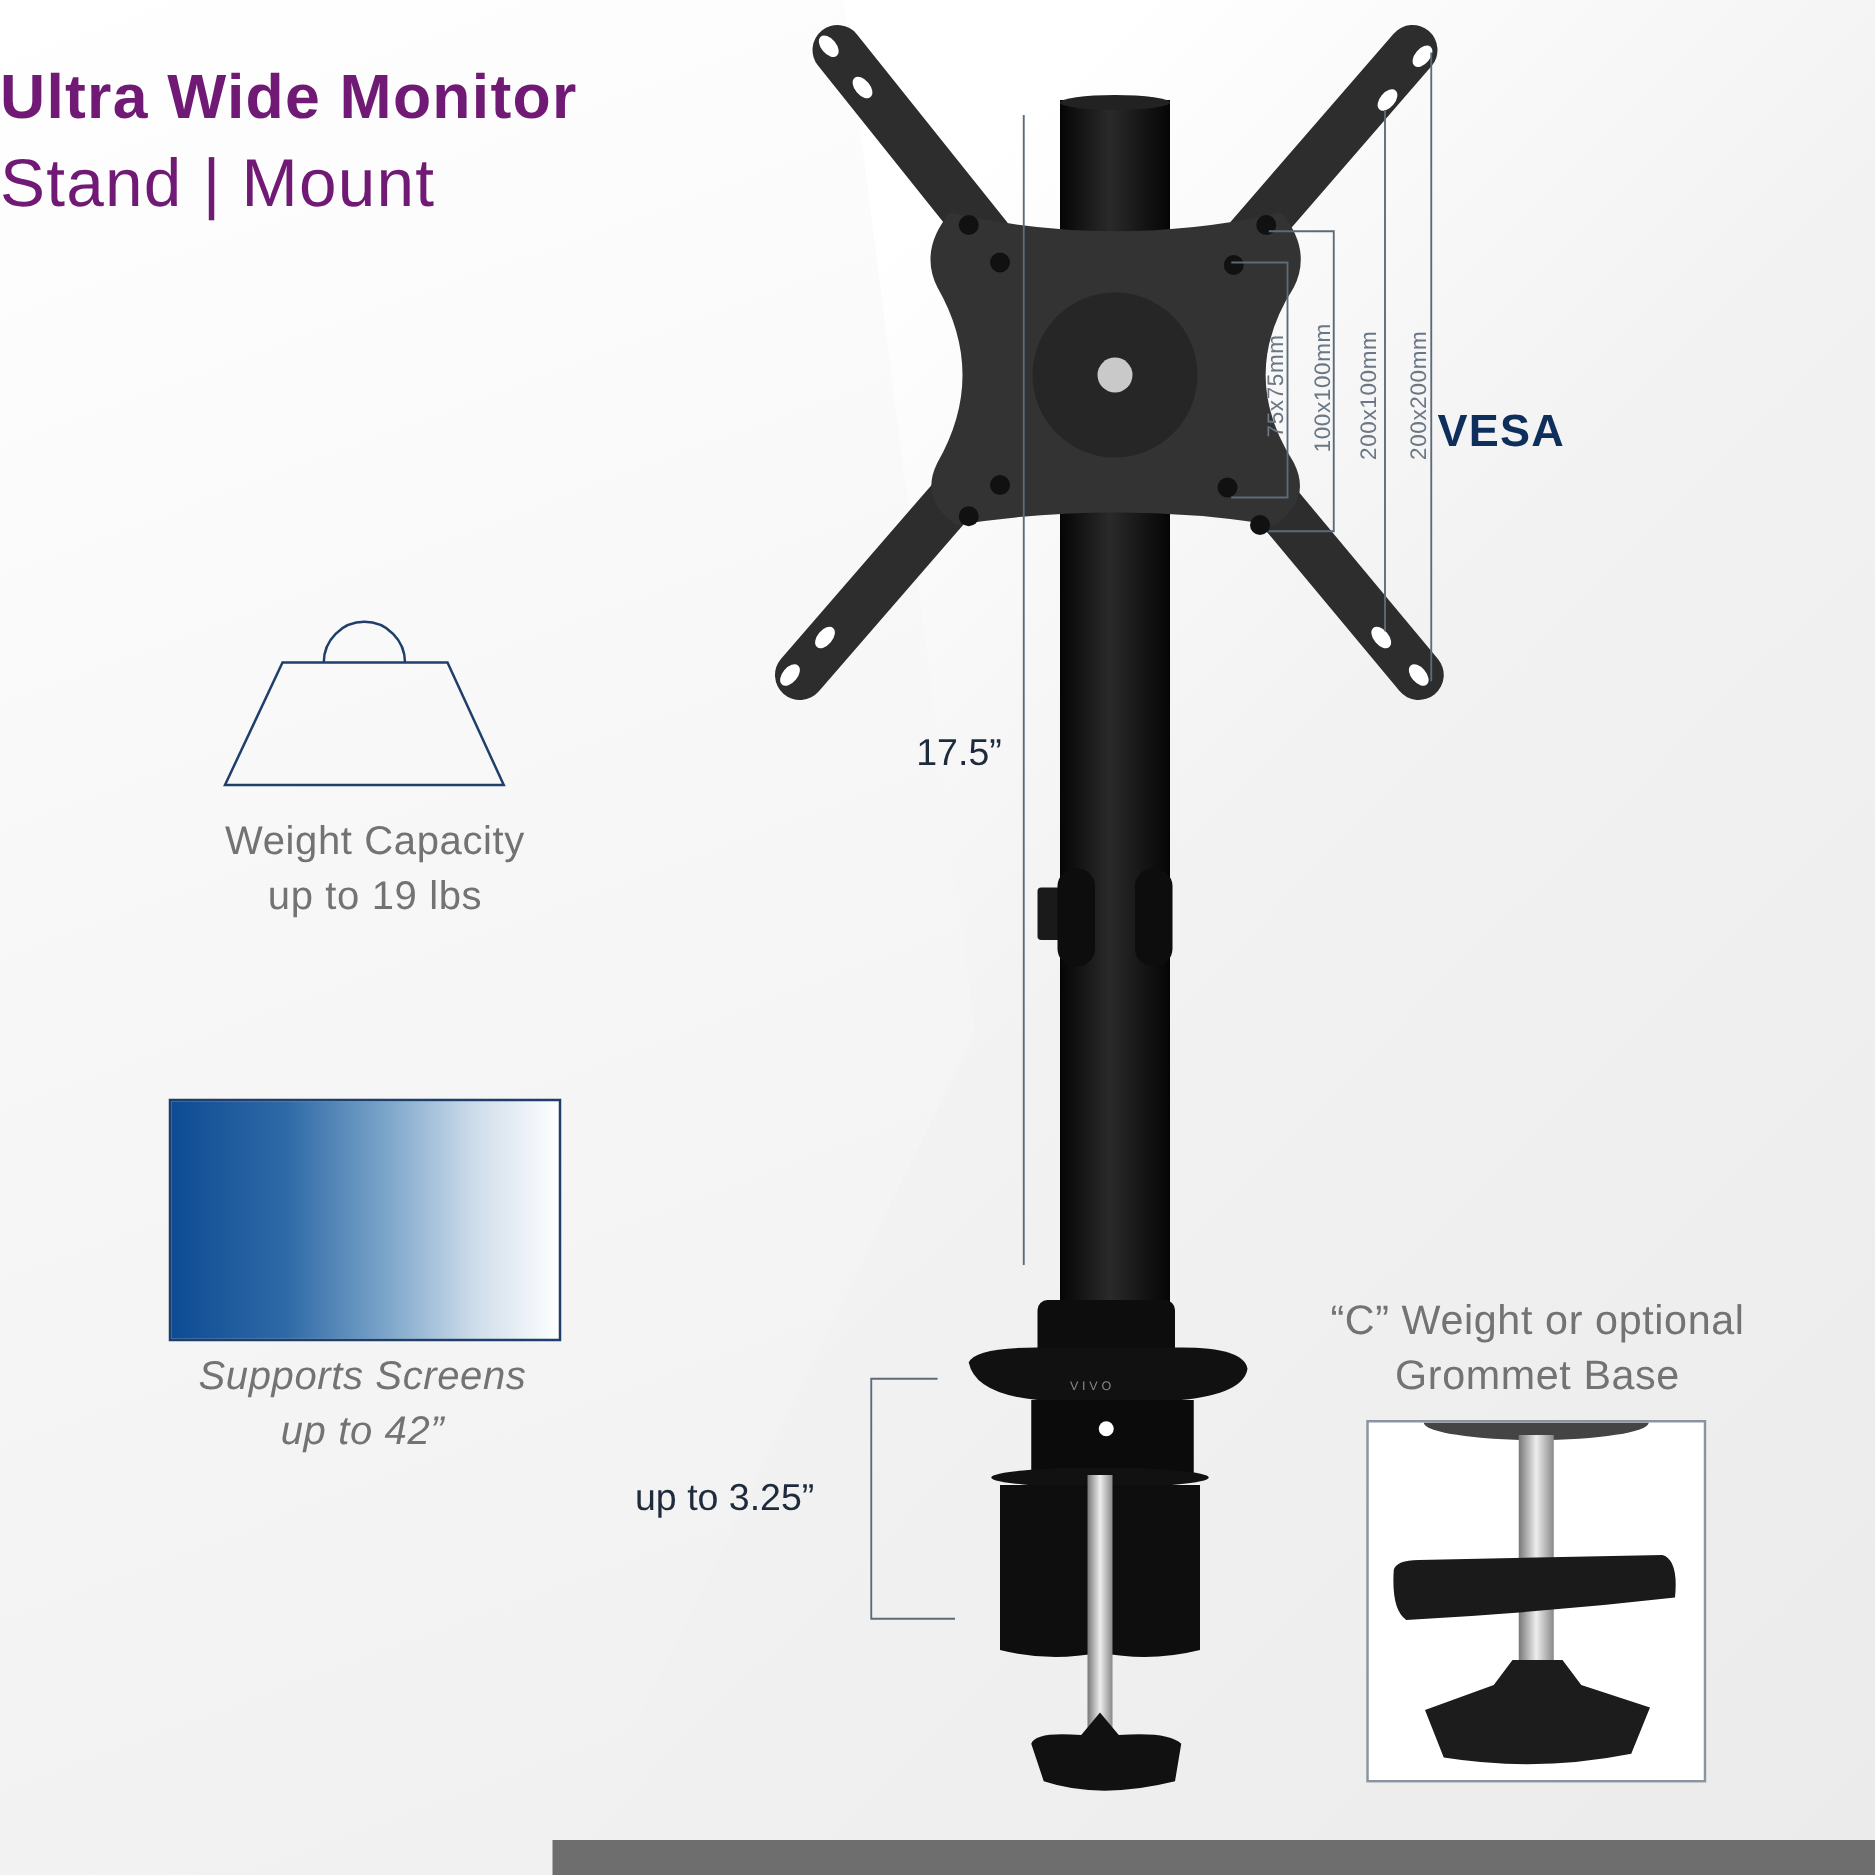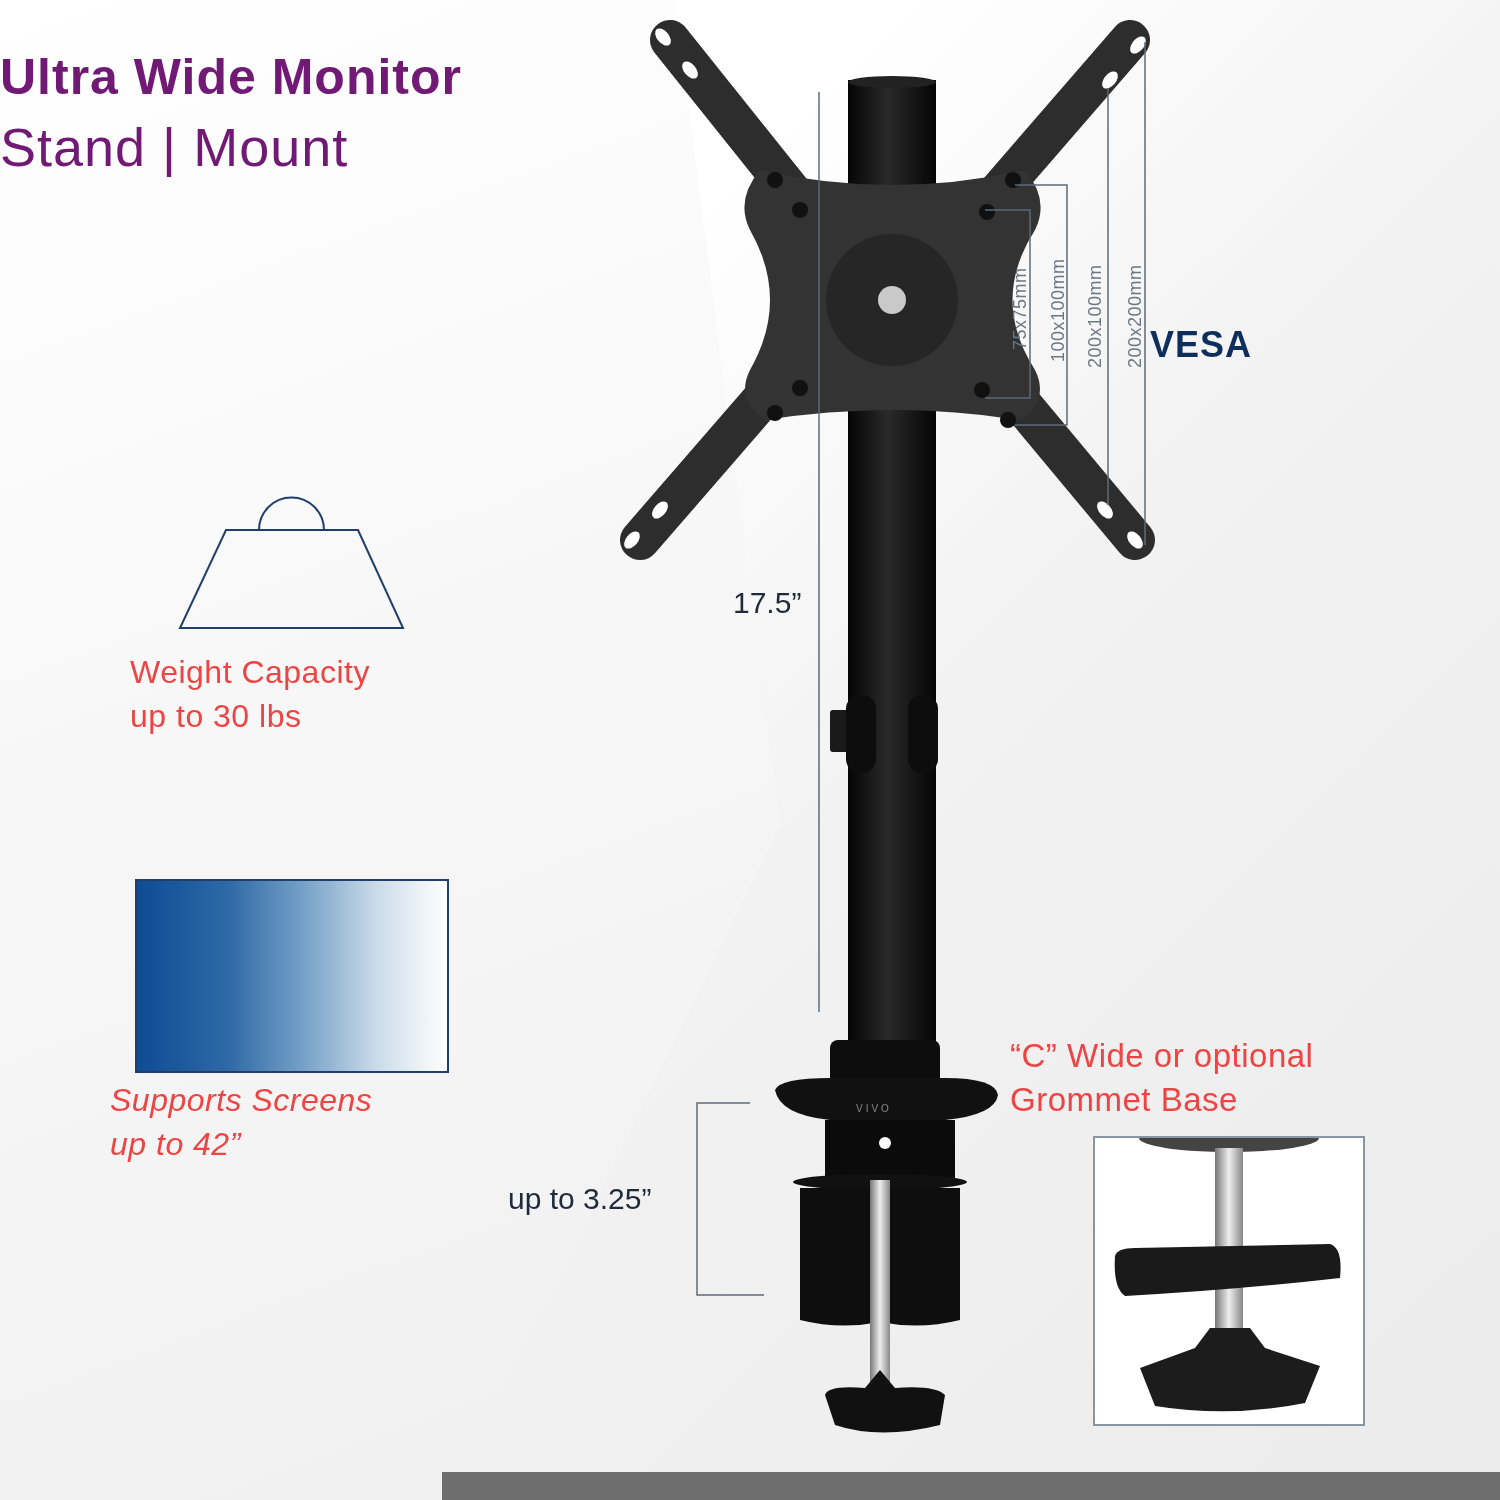--- a/index.html
+++ b/index.html
@@ -2,21 +2,21 @@
 <html><head>
 <meta charset="utf-8">
 <style>
   html, body { margin:0; padding:0; }
   body { width:1500px; height:1500px; position:relative; overflow:hidden; background:#ffffff; font-family:"Liberation Sans", sans-serif; }
   .bg-texture { position:absolute; inset:0; background:linear-gradient(135deg, #ffffff 0%, #ffffff 30%, #f2f2f2 55%, #ebebeb 100%); }
   .bg-left { position:absolute; left:0; top:0; width:1500px; height:1500px; background:linear-gradient(160deg, #ffffff 0%, #f7f7f7 40%, #eeeeee 100%); clip-path:polygon(0 0, 45% 0, 52% 55%, 30% 100%, 0 100%); }
   .title { position:absolute; left:0; width:660px; text-align:left; color:#701a75; }
   .title-main { top:48px; font-size:50px; font-weight:bold; letter-spacing:1px; }
   .title-sub { top:116px; font-size:54px; font-weight:normal; letter-spacing:1px; }
-  .caption { position:absolute; color:#ef4444; font-size:32px; line-height:44px; letter-spacing:0.5px; }
+  .caption { position:absolute; color:#737373; font-size:32px; text-align:center; line-height:44px; letter-spacing:0.5px; }
   .vesa-label { position:absolute; left:1150px; top:304px; font-size:36px; font-weight:bold; color:#0e2f5c; letter-spacing:1px;margin-top:20px; }
   .dim-text { position:absolute; color:#6b7785; font-size:18px; transform-origin:left top; transform:rotate(-90deg); white-space:nowrap; letter-spacing:0.5px; }
   .measure { position:absolute; color:#1e2b3c; font-size:30px; }
   .screen-icon { position:absolute; left:135px; top:879px; width:310px; height:190px; border:2px solid #1f3f6a; background:linear-gradient(90deg, #0d4b93 0%, #2f6aa7 30%, #7aa4c9 55%, #cddcea 78%, #ffffff 100%); }
   .floor-bar { position:absolute; left:442px; top:1472px; width:1058px; height:28px; background:#6e6e6e; }
   .inset-box { position:absolute; left:1093px; top:1136px; width:268px; height:286px; border:2px solid #8a95a0; background:#ffffff; overflow:hidden; }
   svg { position:absolute; left:0; top:0; }
 </style>
 </head>
 <body>
@@ -26,21 +26,21 @@
 
 <div class="title title-main">Ultra Wide Monitor</div>
 <div class="title title-sub">Stand | Mount</div>
 
 <svg width="1500" height="1500" style="pointer-events:none">
   <path d="M259 530 A32 32 0 0 1 324 530" fill="none" stroke="#1f3f6a" stroke-width="2"></path>
   <polygon points="226,530 358,530 403,628 180,628" fill="none" stroke="#1f3f6a" stroke-width="2"></polygon>
 </svg>
 <div class="caption" style="left:130px; top:650px; width:340px;">
   <div>Weight Capacity</div>
-  <div>up to 30 lbs</div>
+  <div>up to 19 lbs</div>
 </div>
 
 <div class="screen-icon"></div>
 <div class="caption" style="left:110px; top:1078px; width:360px;font-style:italic;">
   <div>Supports Screens</div>
   <div>up to 42”</div>
 </div>
 
 <svg width="1500" height="1500" style="pointer-events:none">
   <defs>
@@ -118,21 +118,21 @@
 <div class="dim-text" style="left:1010px; top:350px;">75x75mm</div>
 <div class="dim-text" style="left:1048px; top:362px;">100x100mm</div>
 <div class="dim-text" style="left:1085px; top:368px;">200x100mm</div>
 <div class="dim-text" style="left:1125px; top:368px;">200x200mm</div>
 <div class="vesa-label">VESA</div>
 
 <div class="measure" style="left:733px; top:586px;">17.5”</div>
 <div class="measure" style="left:508px; top:1182px;">up to 3.25”</div>
 
 <div class="caption" style="left:1010px; top:1034px; width:440px; font-size:33px;">
-  <div>“C” Wide or optional</div>
+  <div>“C” Weight or optional</div>
   <div>Grommet Base</div>
 </div>
 <div class="inset-box">
   <svg width="268" height="286">
     <defs>
       <linearGradient id="thread2" x1="0" x2="1">
         <stop offset="0" stop-color="#777"></stop>
           <stop offset="0.5" stop-color="#eee"></stop>
           <stop offset="1" stop-color="#888"></stop>
       </linearGradient>

